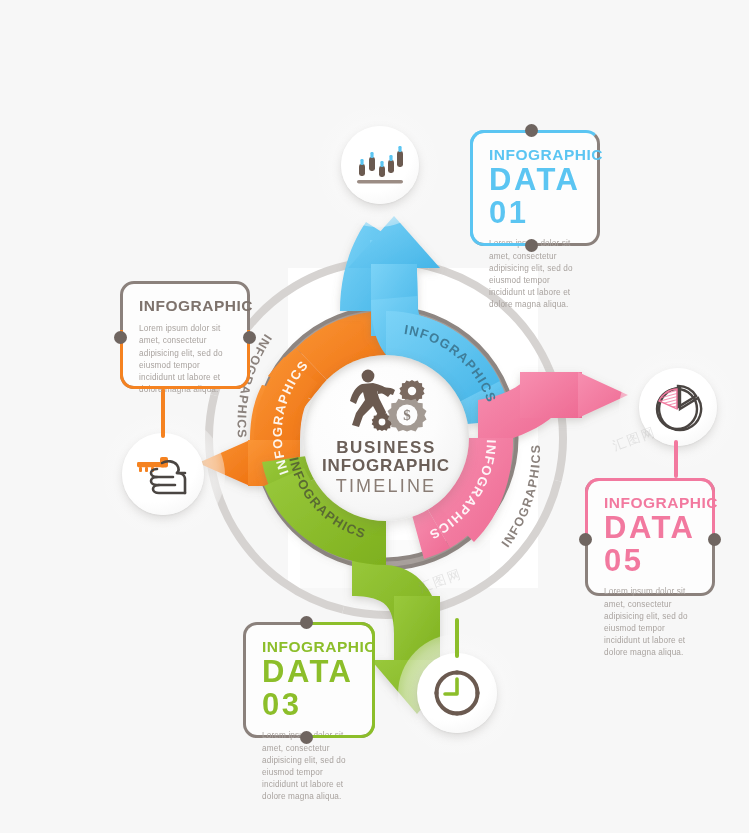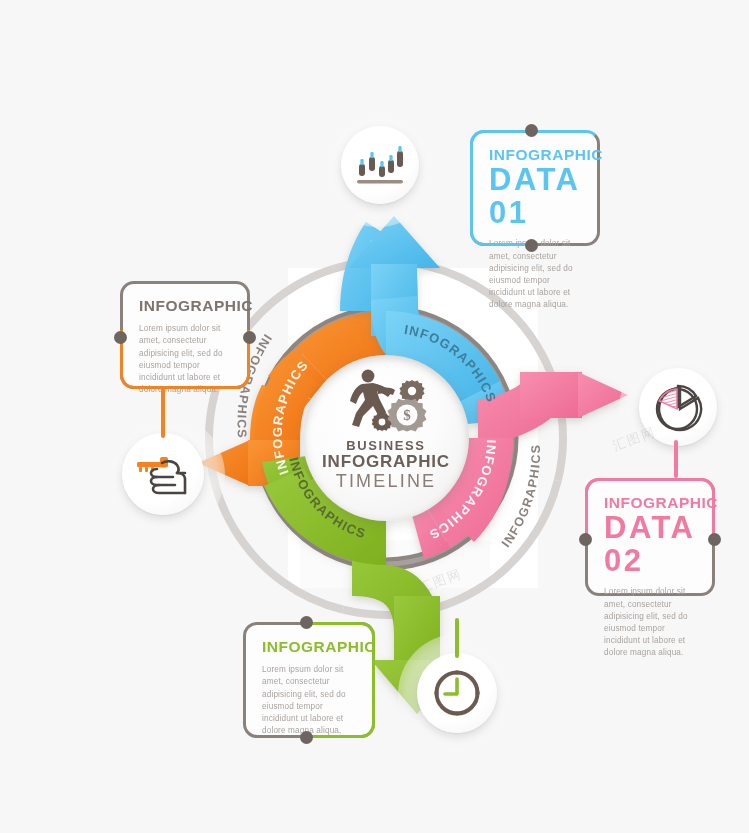--- a/index.html
+++ b/index.html
@@ -67,21 +67,21 @@
   
   #hub{
     position:absolute;
     border-radius:50%;
     background:
       radial-gradient(circle at 40% 33%, #ffffff 0%, #fcfcfc 45%, #ededed 100%);
     box-shadow:0 3px 9px rgba(110,105,100,.30) inset, 0 4px 12px rgba(100,95,90,.18);
     display:flex;flex-direction:column;align-items:center;justify-content:flex-start;
   }
   #hub .hubtext{text-align:center;color:#6b5f58;margin-top:2px;}
-  #hub .t1{font-size:13px;font-weight:bold;letter-spacing:1.6px;line-height:1.08;}
+  #hub .t1{font-size:17px;font-weight:bold;letter-spacing:1.6px;line-height:1.08;}
   #hub .t2{font-size:17px;font-weight:bold;letter-spacing:.8px;line-height:1.08;}
   #hub .t3{font-size:18px;letter-spacing:2.2px;line-height:1.2;color:#8a7d75;}
   .wm{
     position:absolute;color:rgba(150,150,150,.22);
     font-size:13px;letter-spacing:2px;
     transform:rotate(-20deg);
     pointer-events:none;
   }
 </style>
 </head>
@@ -360,33 +360,34 @@
     <div class="dot" style="left:52px;bottom:-9px;"></div>
   </div>
 
   <div class="card" style="left:585px;top:478px;width:130px;height:118px;
               border:3px solid #8b817c;
               border-top-color:#F2799F;">
     <div style="position:absolute;left:-3px;right:-3px;top:-3px;height:52%;
                 border:3px solid #F2799F;border-bottom:none;
                 border-radius:14px 14px 0 0;pointer-events:none;"></div>
     <div class="kicker" style="color:#F2799F;">INFOGRAPHIC</div>
-    <div class="headline" style="color:#F2799F;">DATA 02</div>
+    <div class="headline" style="color:#F2799F;">DATA 05</div>
     <div class="body">Lorem ipsum dolor sit amet, consectetur adipisicing elit, sed do eiusmod tempor incididunt ut labore et dolore magna aliqua.</div>
     <div class="dot" style="left:-9px;top:52px;"></div>
     <div class="dot" style="right:-9px;top:52px;"></div>
   </div>
 
   <div class="card" style="left:243px;top:622px;width:132px;height:116px;
               border:3px solid #8b817c;
               border-right-color:#8CBE2A;">
     <div style="position:absolute;right:-3px;top:-3px;bottom:-3px;width:52%;
                 border:3px solid #8CBE2A;border-left:none;
                 border-radius:0 14px 14px 0;pointer-events:none;"></div>
     <div class="kicker" style="color:#8CBE2A;">INFOGRAPHIC</div>
+    <div class="headline" style="color:#8CBE2A;">DATA 03</div>
     <div class="body">Lorem ipsum dolor sit amet, consectetur adipisicing elit, sed do eiusmod tempor incididunt ut labore et dolore magna aliqua.</div>
     <div class="dot" style="left:54px;top:-9px;"></div>
     <div class="dot" style="left:54px;bottom:-9px;"></div>
   </div>
 
   <div class="card" style="left:120px;top:281px;width:130px;height:108px;
               border:3px solid #8b817c;">
     <div style="position:absolute;left:-3px;right:-3px;bottom:-3px;height:55%;
                 border:3px solid #F58220;border-top:none;
                 border-radius:0 0 14px 14px;pointer-events:none;"></div>

